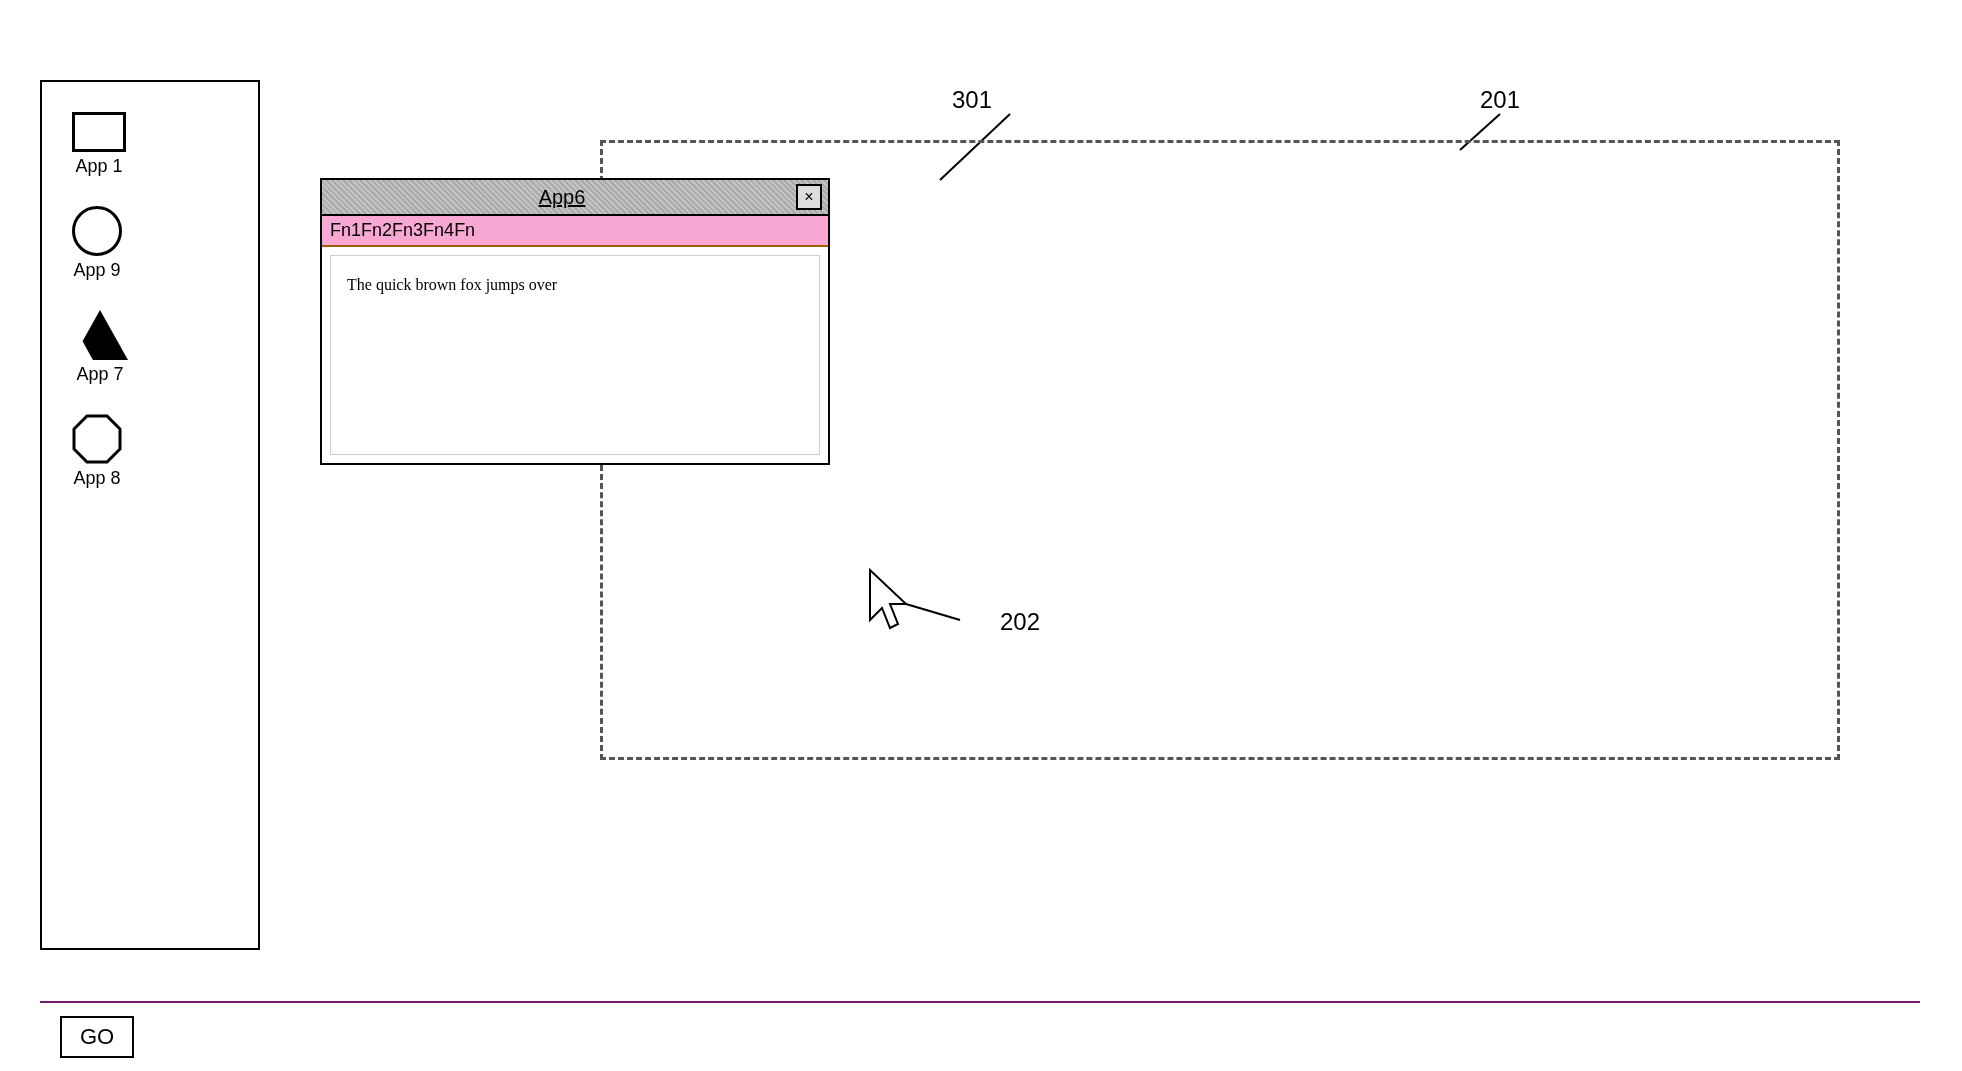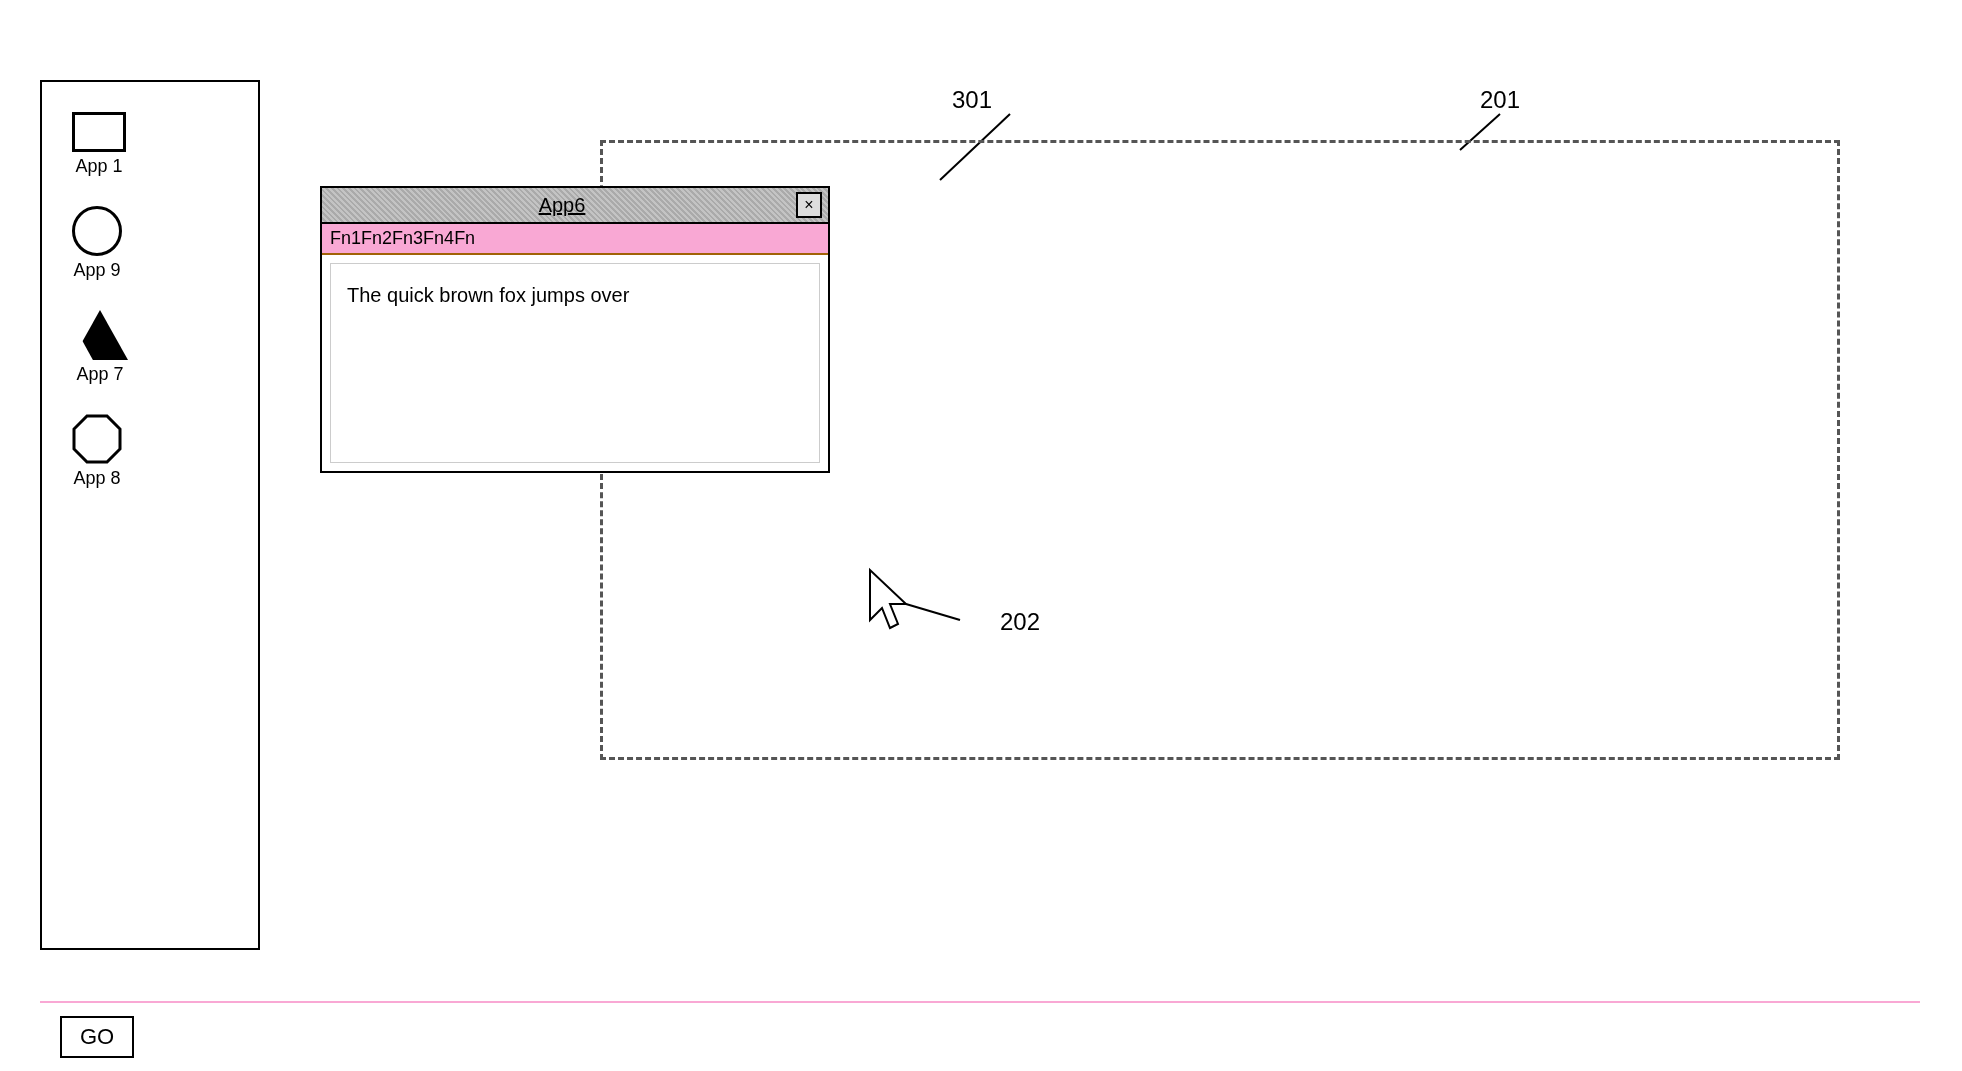--- a/index.html
+++ b/index.html
@@ -245,32 +245,32 @@
 
     .app6-content {
       padding: 20px 16px;
       min-height: 200px;
       background: #fff;
       border: 1px solid #ccc;
       margin: 8px;
     }
 
     .app6-text {
-      font-size: 20px;
-      font-family: Liberation Sans, sans-serif;
+      font-size: 16px;
+      font-family: Liberation Serif, serif;
     }
 
     
     .go-bar {
       position: absolute;
       bottom: 0;
       left: 40px;
       width: 1880px;
       height: 70px;
-      border-top: 2px solid #f9a8d4;
+      border-top: 2px solid #701a75;
       background: #fff;
       display: flex;
       align-items: center;
       padding: 16px 20px;
     }
 
     .go-button {
       border: 2px solid #000;
       background: #fff;
       padding: 6px 18px;
@@ -351,21 +351,21 @@
     <span style="font-size:24px; font-family:Arial,sans-serif;margin-left:40px;">202</span>
   </div>
 
   <svg style="position:absolute; top:480px; left:600px; width:120px; height:100px; pointer-events:none;">
 
     <polygon points="10,10 10,60 22,48 30,68 38,64 30,44 46,44" fill="#fff" stroke="#000" stroke-width="2"></polygon>
 
     <line x1="46" y1="44" x2="100" y2="60" stroke="#000" stroke-width="2"></line>
   </svg>
 
-  <div class="app6-window" style="left:60px; top:98px;margin-top:8px;">
+  <div class="app6-window" style="left:60px; top:98px;">
     <div class="app6-titlebar">
       <span class="app6-title">App6</span>
       <div class="app6-close-btn">×</div>
     </div>
     <div class="app6-menubar">
       <span class="app6-menu-item">Fn1</span>
       <span class="app6-menu-item">Fn2</span>
       <span class="app6-menu-item">Fn3</span>
       <span class="app6-menu-item">Fn4</span>
       <span class="app6-menu-item">Fn</span>

